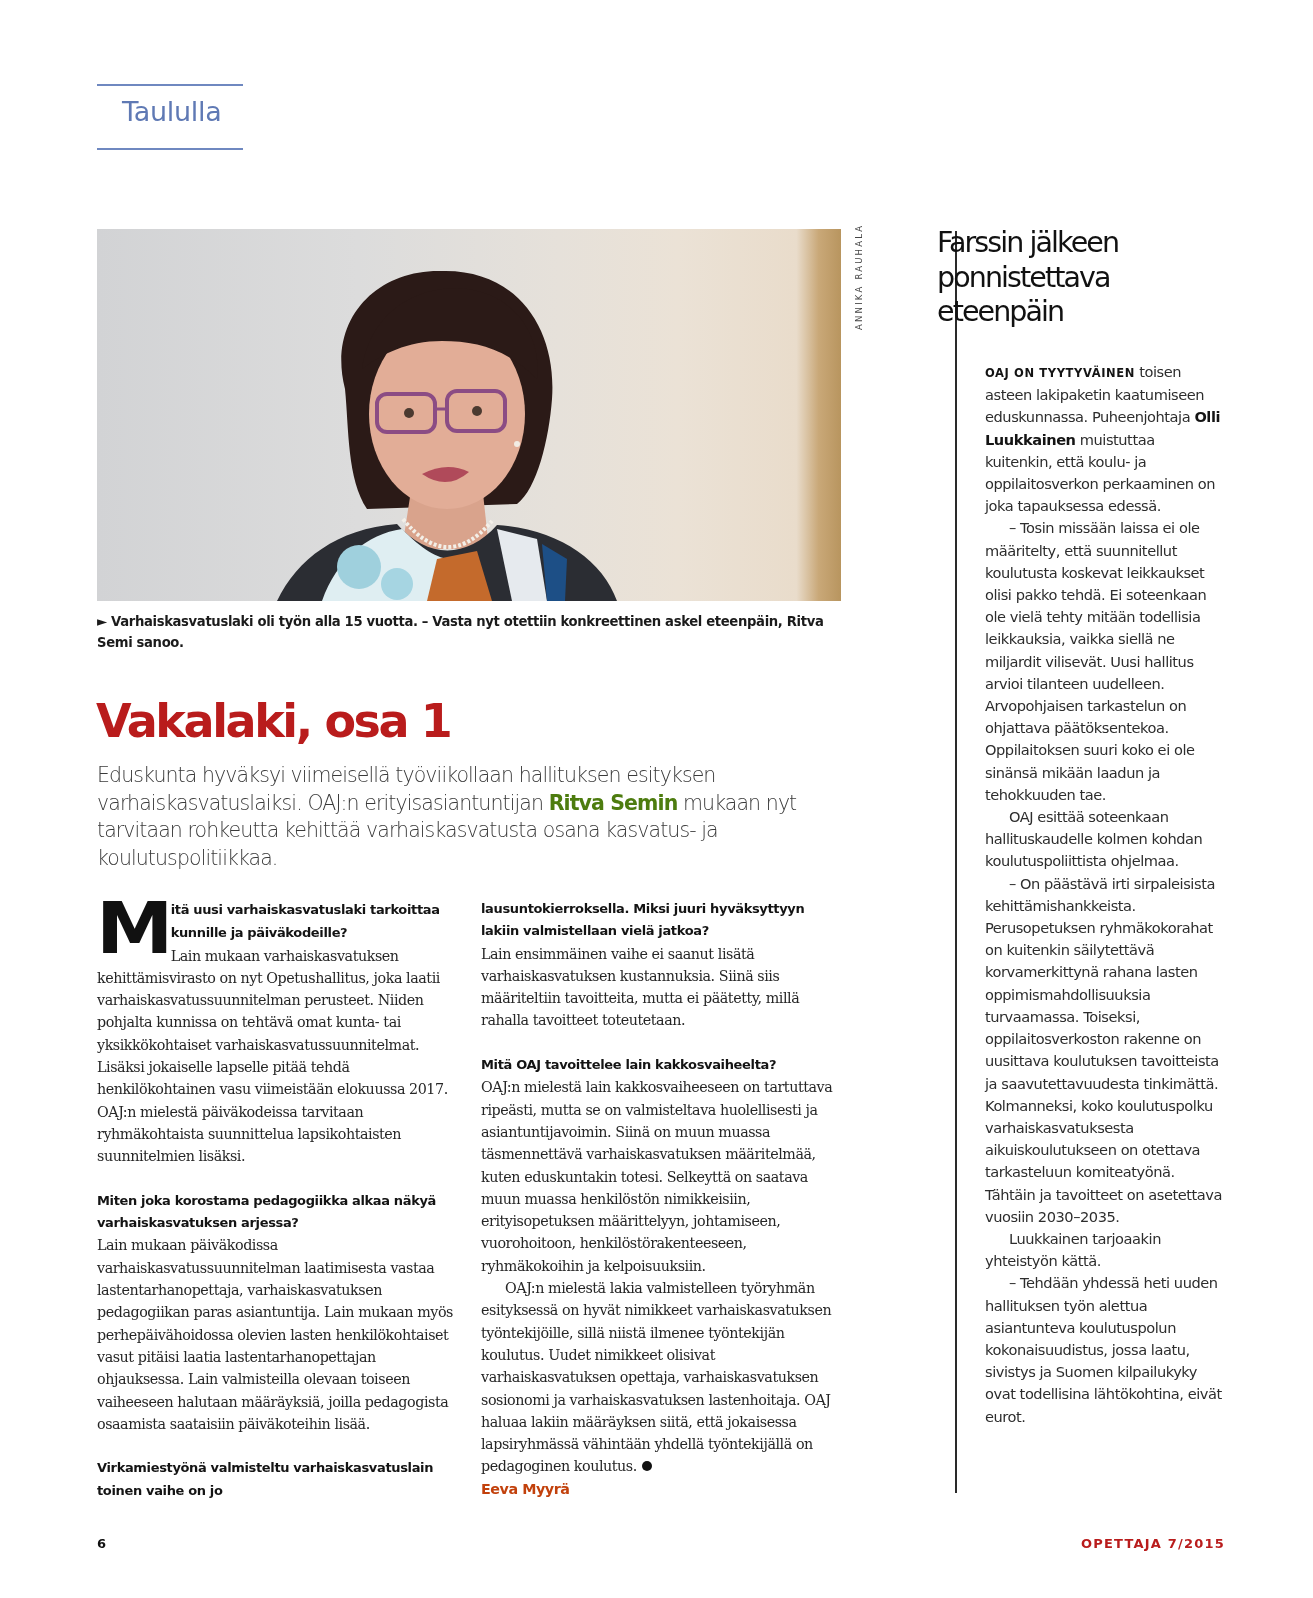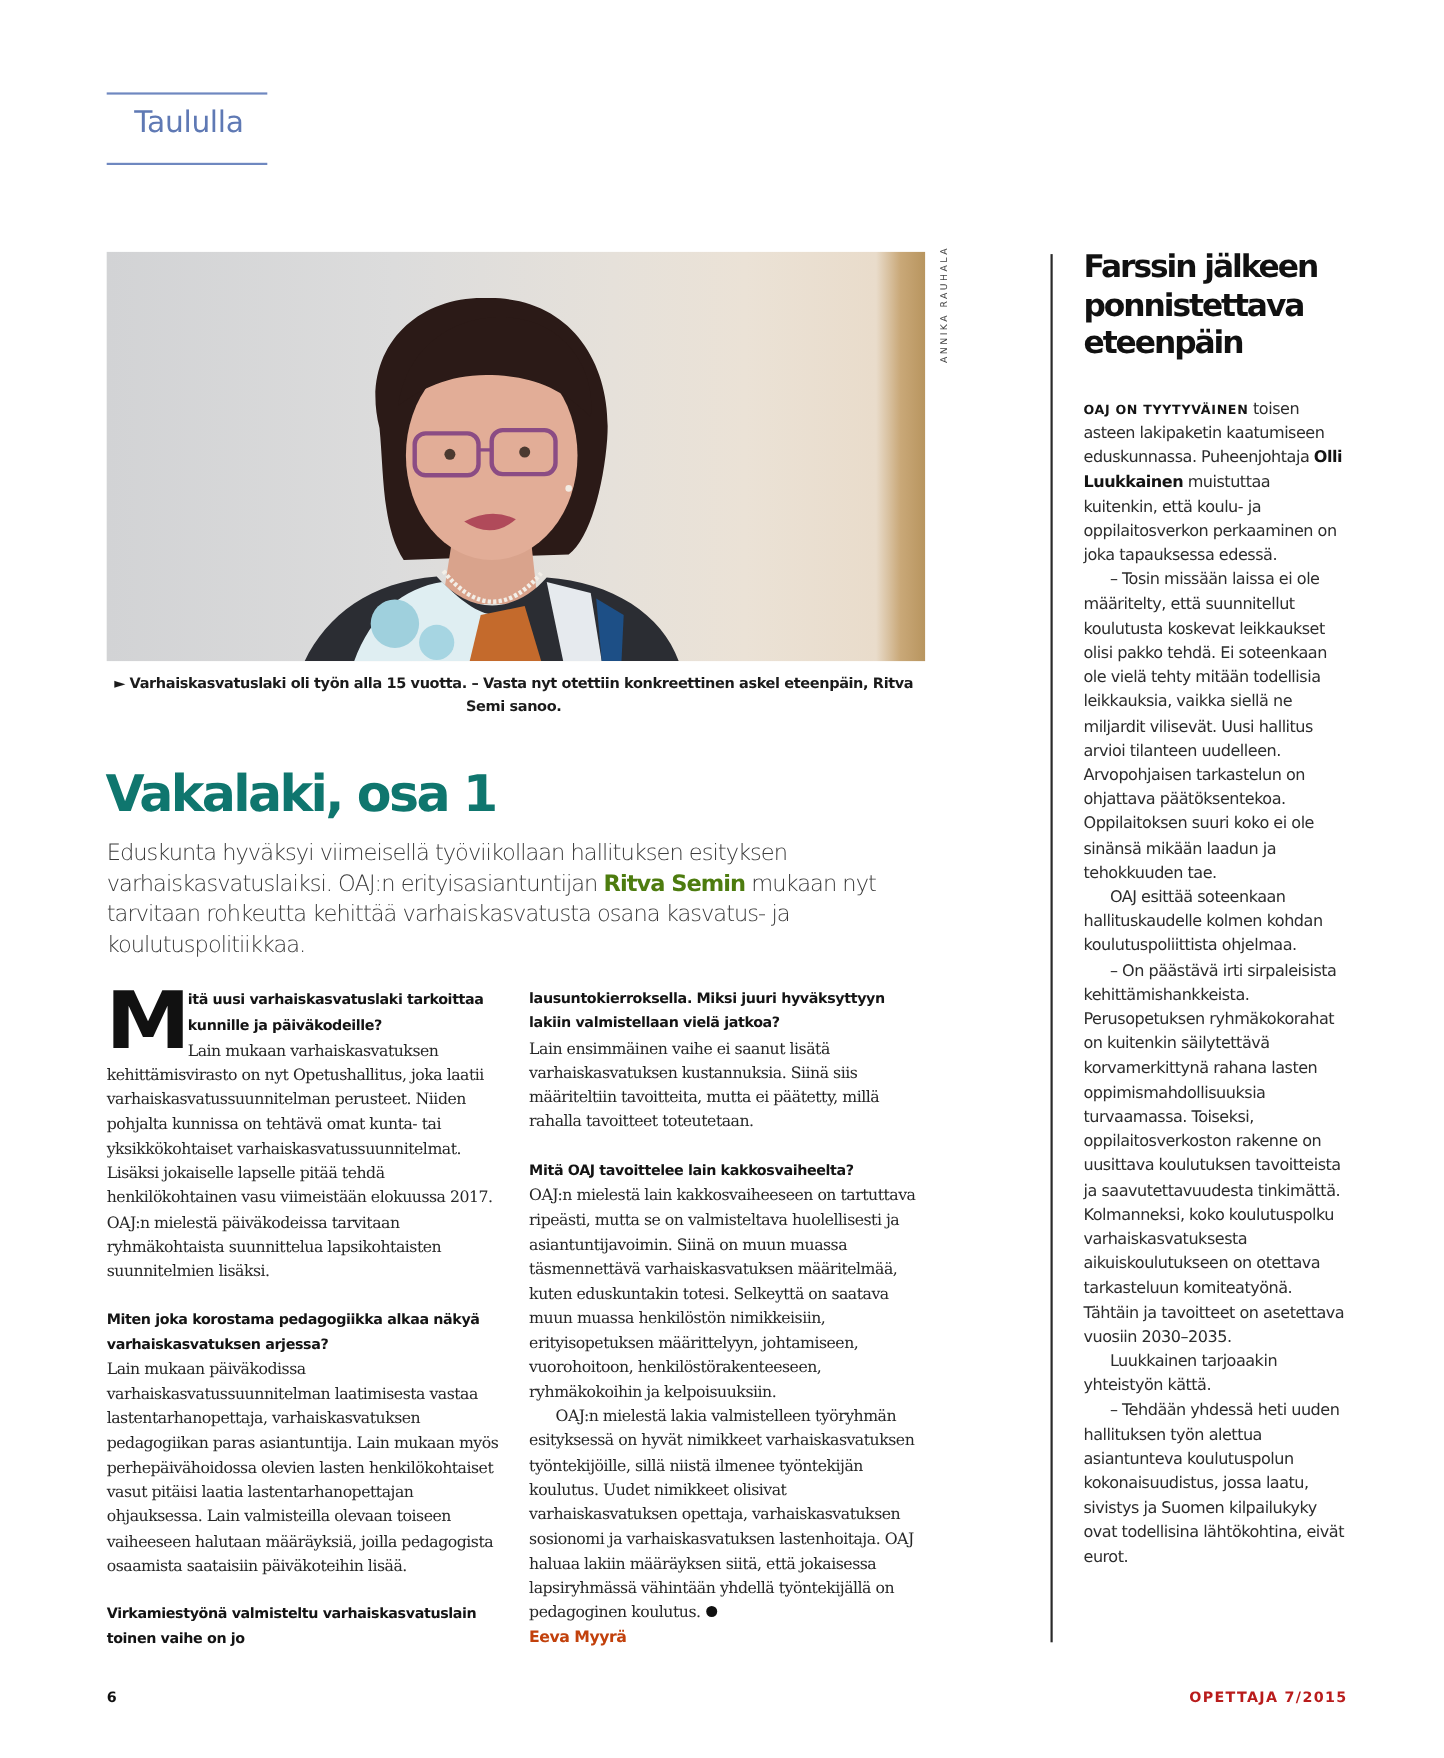--- a/index.html
+++ b/index.html
@@ -11,43 +11,43 @@
 
   
   .photo { position: absolute; left: 97px; top: 229px; width: 744px; height: 372px; overflow: hidden;
     background: linear-gradient(90deg, #d2d3d5 0%, #dcdcdc 35%, #e6e1da 62%, #ebe2d6 78%, #e9dccb 94%, #c9a878 97%, #b8955f 100%); }
   .photo svg { position: absolute; left: 0; top: 0; }
   .photo-credit { position: absolute; left: 852px; top: 230px; width: 14px; height: 100px; }
   .photo-credit span { position: absolute; left: 0; top: 0; transform-origin: 0 0; transform: translate(2px, 100px) rotate(-90deg);
     font-family: "DejaVu Sans", sans-serif; font-size: 8.5px; letter-spacing: 2.2px; color: #444; white-space: nowrap; }
 
   
-  .caption { position: absolute; left: 97px; top: 611px; width: 740px; font-family: "DejaVu Sans", sans-serif; font-size: 13.2px; font-weight: bold; line-height: 21px; color: #1b1b1b; letter-spacing: -0.35px; text-align: center; }
+  .caption { position: absolute; left: 97px; top: 611px; width: 740px; font-family: "DejaVu Sans", sans-serif; font-size: 13.2px; font-weight: bold; line-height: 21px; color: #1b1b1b; letter-spacing: -0.35px; }
 
   
-  .title { position: absolute; left: 96px; top: 694px; font-family: "DejaVu Sans", sans-serif; font-weight: bold; font-size: 46px; letter-spacing: -2.4px; color: #0f766e; }
+  .title { position: absolute; left: 96px; top: 694px; font-family: "DejaVu Sans", sans-serif; font-weight: bold; font-size: 46px; letter-spacing: -2.4px; color: #b91c1c; }
   .lead { position: absolute; left: 97px; top: 762px; width: 730px; font-family: "DejaVu Sans", sans-serif; font-size: 20.5px; line-height: 27.5px; color: #3a3a3a; letter-spacing: -0.9px; font-weight: 300; }
   .lead b { color: #4d7c0f; font-weight: bold; letter-spacing: -0.9px; }
 
   
   .col { position: absolute; font-family: "DejaVu Serif", serif; font-size: 14.3px; line-height: 22.3px; color: #262626; letter-spacing: -0.45px; }
   .col-1 { left: 97px; top: 898px; width: 363px; }
   .col-2 { left: 481px; top: 898px; width: 360px; }
   .q { font-family: "DejaVu Sans", sans-serif; font-weight: bold; font-size: 13px; color: #141414; letter-spacing: -0.35px; line-height: 22.3px; }
   .para { margin: 0; }
   .gap { height: 22.3px; }
   .indent { text-indent: 24px; }
   .dropcap-wrap { position: relative; }
   .dropcap { float: left; font-family: "DejaVu Sans", sans-serif; font-weight: bold; font-size: 72px; line-height: 56px; height: 56px; margin: 2px 6px 0 -1px; color: #111; letter-spacing: -3px; transform: scaleX(1.08); transform-origin: left; }
   .endmark { display: inline-block; width: 10px; height: 10px; border-radius: 50%; background: #111; margin-left: 5px; vertical-align: 0px; }
   .byline { font-family: "DejaVu Sans", sans-serif; font-weight: bold; font-size: 14.3px; color: #c2410c; }
 
   
   .side-rule { position: absolute; left: 955px; top: 231px; width: 2px; height: 1262px; background: #2a2a2a; }
-  .side-title { position: absolute; left: 985px; top: 226px; width: 240px; font-family: "DejaVu Sans", sans-serif; font-weight: bold; font-size: 28.5px; line-height: 34.5px; letter-spacing: -1.9px; color: #111; }
+  .side-title { position: absolute; left: 937px; top: 226px; width: 240px; font-family: "DejaVu Sans", sans-serif; font-weight: normal; font-size: 28.5px; line-height: 34.5px; letter-spacing: -1.9px; color: #111; }
   .side-body { position: absolute; left: 985px; top: 361px; width: 240px; font-family: "DejaVu Sans", sans-serif; font-size: 14.6px; line-height: 22.2px; letter-spacing: -0.45px; color: #2d2d2d; }
   .side-body .caps { font-weight: bold; font-size: 11.5px; letter-spacing: 0.6px; color: #141414; }
   .side-body b { color: #141414; }
 
   
   .page-num { position: absolute; left: 97px; top: 1536px; font-family: "DejaVu Sans", sans-serif; font-size: 13px; font-weight: bold; color: #111; }
   .mag { position: absolute; right: 88px; top: 1536px; font-family: "DejaVu Sans", sans-serif; font-size: 13px; font-weight: bold; letter-spacing: 1.2px; color: #b91c1c; }
 </style>
 </head>
 <body>

